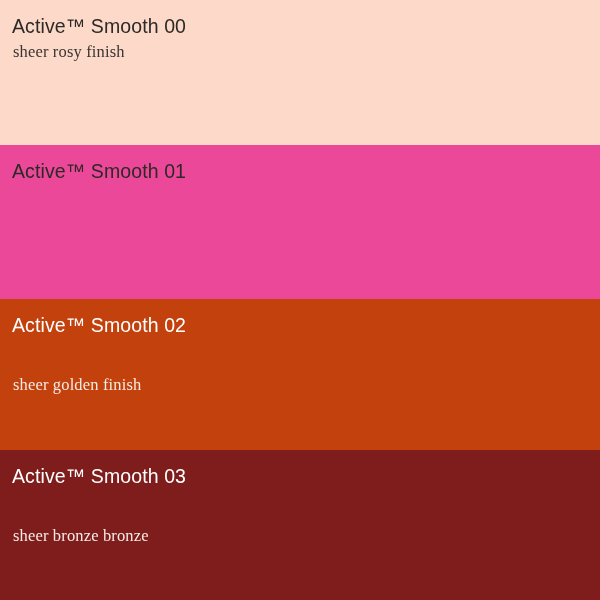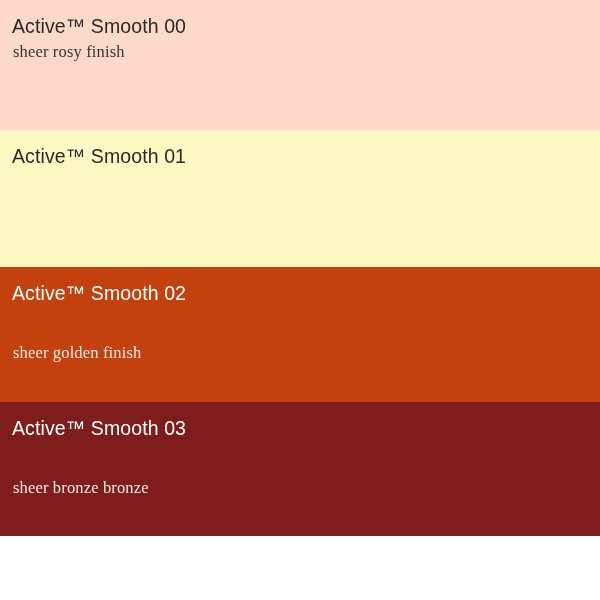--- a/index.html
+++ b/index.html
@@ -11,21 +11,21 @@
     width: 600px;
     height: 600px;
     overflow: hidden;
     background: #ffffff;
     font-family: "Liberation Sans", sans-serif;
     -webkit-font-smoothing: antialiased;
   }
 
   #swatch-stack {
     width: 600px;
-    height: 536px;
+    height: 600px;
     display: flex;
     flex-direction: column;
   }
 
   .swatch-band {
     position: relative;
     width: 100%;
     box-sizing: border-box;
     padding: 13px 0 0 12px;
     overflow: hidden;
@@ -67,21 +67,21 @@
 </head>
 <body style="background-color: rgb(255, 255, 255);">
 
 <div id="swatch-stack">
 
   <section class="swatch-band band-0 ink-dark" style="background-color: rgb(252, 217, 201);">
     <div class="swatch-title">Active™ Smooth 00</div>
     <div class="swatch-subtitle">sheer rosy finish</div>
   </section>
 
-  <section class="swatch-band band-1 ink-dark" style="background-color: #fef9c3;">
+  <section class="swatch-band band-1 ink-dark" style="background-color: #ec4899;">
     <div class="swatch-title">Active™ Smooth 01</div>
   </section>
 
   <section class="swatch-band band-2 ink-light" style="background-color: #c2410c;">
     <div class="swatch-title">Active™ Smooth 02</div>
     <div class="swatch-subtitle">sheer golden finish</div>
   </section>
 
   <section class="swatch-band band-3 ink-light" style="background-color: #7f1d1d;">
     <div class="swatch-title">Active™ Smooth 03</div>

